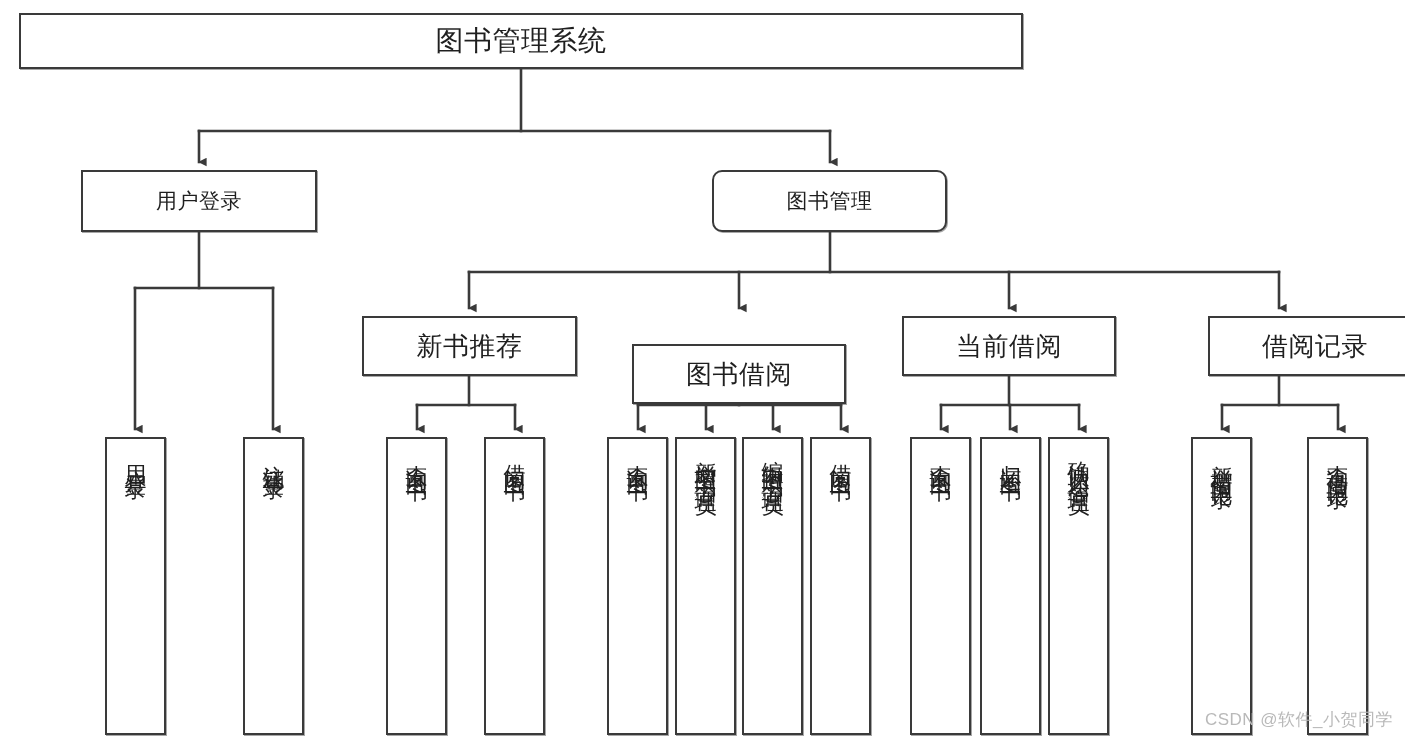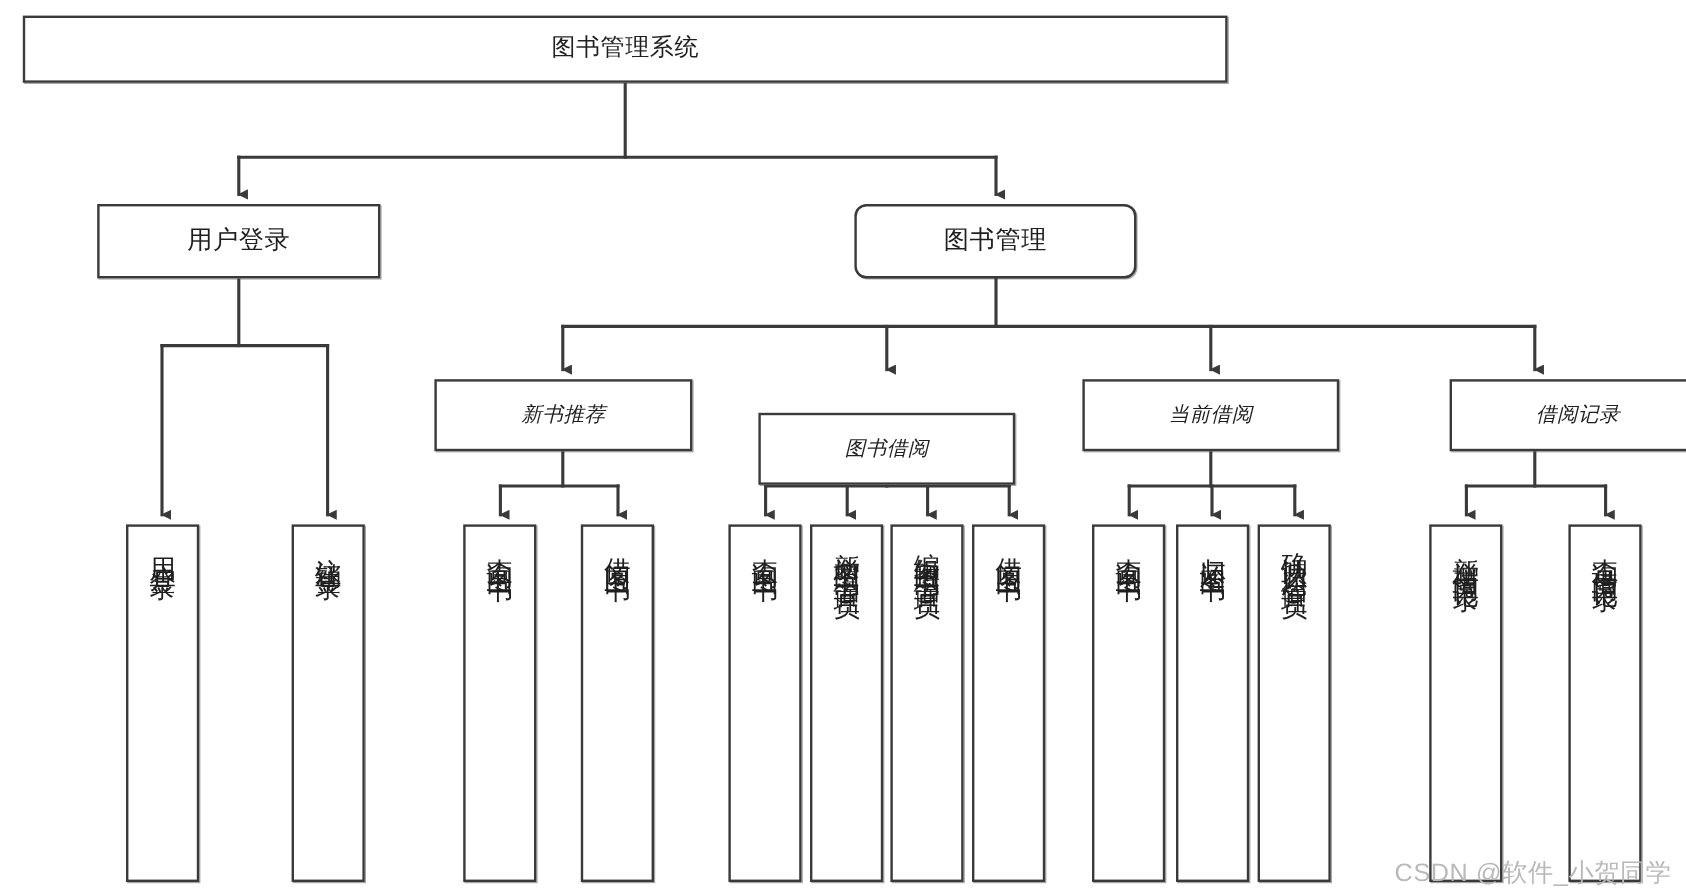--- a/index.html
+++ b/index.html
@@ -38,49 +38,48 @@
     justify-content: center;
     z-index: 2;
   }
   .node-label {
     color: #1f1f1f;
     letter-spacing: 0.5px;
     white-space: nowrap;
     line-height: 1.18;
   }
   .node.root .node-label {
-    font-size: 20px;
+    font-size: 28px;
   }
   .node.branch .node-label {
     font-size: 21px;
   }
   .node.group .node-label {
-    font-size: 17px;
-    font-style: italic;
+    font-size: 26px;
   }
   .node.leaf {
     align-items: flex-start;
     padding-top: 8px;
   }
   .node.leaf .node-label {
     font-size: 22px;
     writing-mode: vertical-rl;
     text-orientation: upright;
     letter-spacing: 5px;
     line-height: 1.0;
     white-space: nowrap;
   }
   .node.leaf.tall-text {
     padding-top: 4px;
   }
   #watermark {
     position: absolute;
     right: 12px;
-    bottom: 6px;
-    font-size: 21px;
+    bottom: 16px;
+    font-size: 17px;
     color: #b9b9b9;
     letter-spacing: 0.5px;
     white-space: nowrap;
     z-index: 3;
     font-family: "Liberation Sans", "DejaVu Sans", sans-serif;
     margin-left: 12px;
   }
 </style>
 </head>
 <body>

